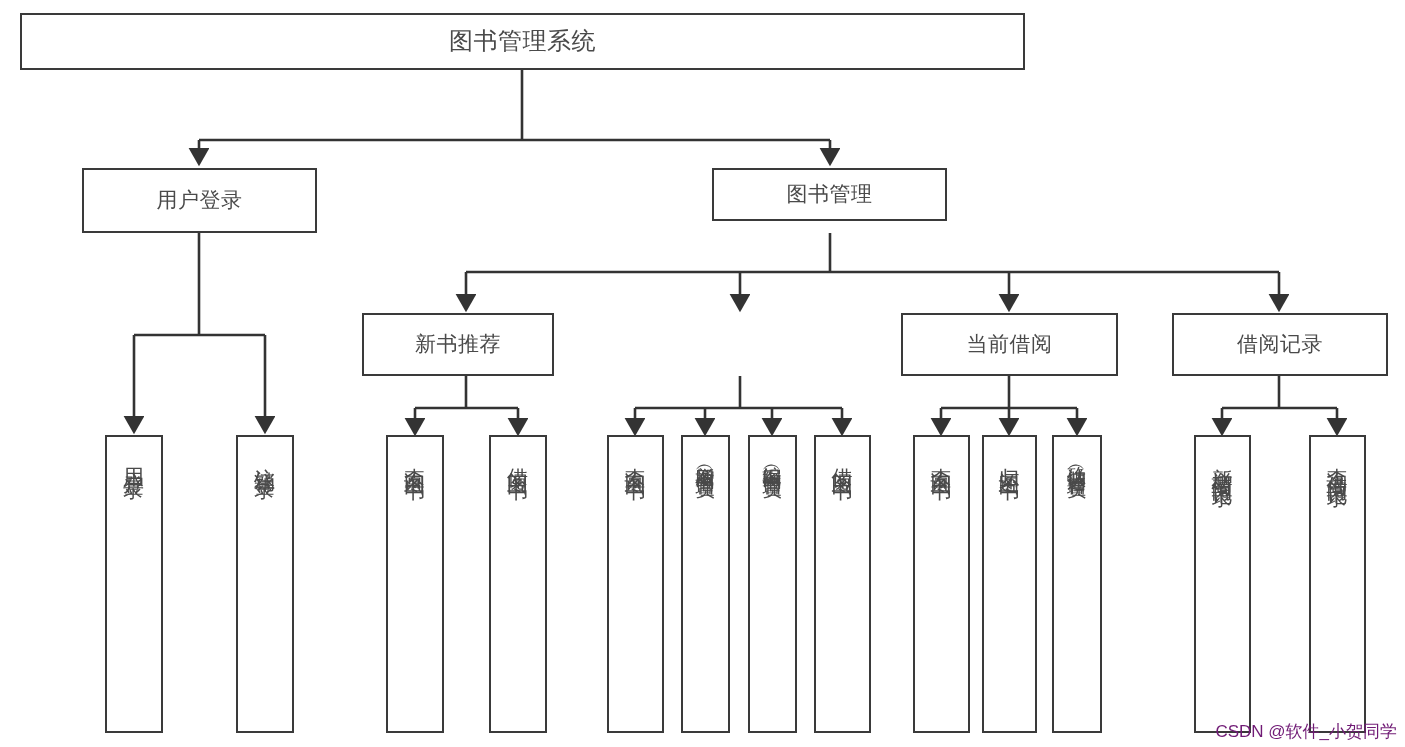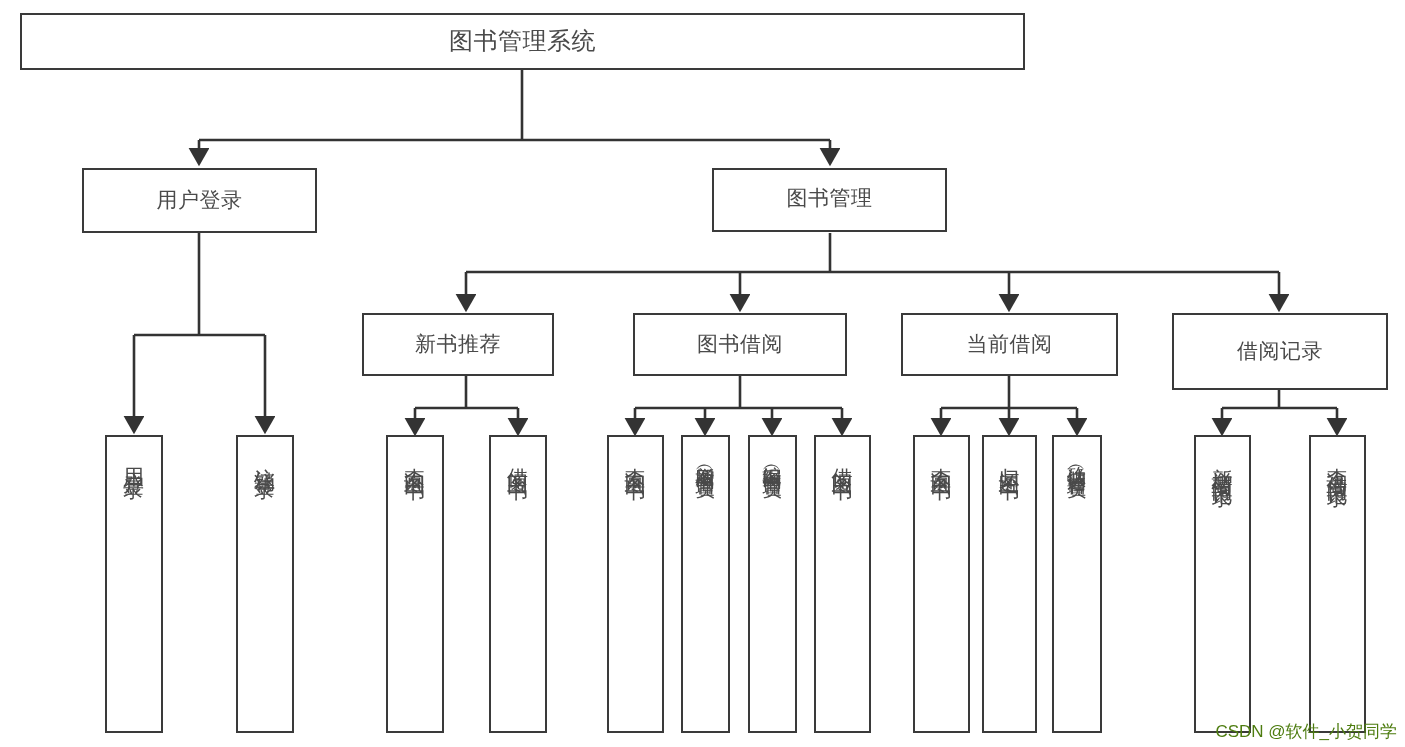--- a/index.html
+++ b/index.html
@@ -58,21 +58,21 @@
   }
   .v-node.narrow .node-label{
     font-size:19px;
     letter-spacing:2px;
   }
   #watermark{
     position:absolute;
     right:8px;
     bottom:4px;
     font-size:17px;
-    color:#4d7c0f;
+    color:#701a75;
     white-space:nowrap;
     z-index:5;
   }
 </style>
 </head>
 <body>
 
 <div id="diagram">
 
   <svg id="connectors" viewBox="0 0 1405 747" xmlns="http://www.w3.org/2000/svg">
@@ -125,34 +125,31 @@
     </g>
   </svg>
 
   <div class="node h-node root" style="left:20px; top:13px; width:1005px; height:57px;">
     <span class="node-label">图书管理系统</span>
   </div>
 
   <div class="node h-node" style="left:82px; top:168px; width:235px; height:65px;">
     <span class="node-label">用户登录</span>
   </div>
-  <div class="node h-node" style="left:712px; top:168px; width:235px; height:64px;font-family:Liberation Mono, monospace;">
+  <div class="node h-node" style="left:712px; top:168px; width:235px; height:53px;">
     <span class="node-label">图书管理</span>
   </div>
 
   <div class="node h-node" style="left:362px; top:313px; width:192px; height:63px;">
     <span class="node-label">新书推荐</span>
   </div>
-  <div class="node h-node" style="left:633px; top:313px; width:214px; height:63px;">
-    <span class="node-label">图书借阅</span>
-  </div>
   <div class="node h-node" style="left:901px; top:313px; width:217px; height:63px;">
     <span class="node-label">当前借阅</span>
   </div>
-  <div class="node h-node" style="left:1172px; top:313px; width:216px; height:77px;">
+  <div class="node h-node" style="left:1172px; top:313px; width:216px; height:63px;">
     <span class="node-label">借阅记录</span>
   </div>
 
   <div class="node v-node" style="left:105px; top:435px; width:58px; height:298px;">
     <span class="node-label">用户登录</span>
   </div>
   <div class="node v-node" style="left:236px; top:435px; width:58px; height:298px;">
     <span class="node-label">注销登录</span>
   </div>
 

